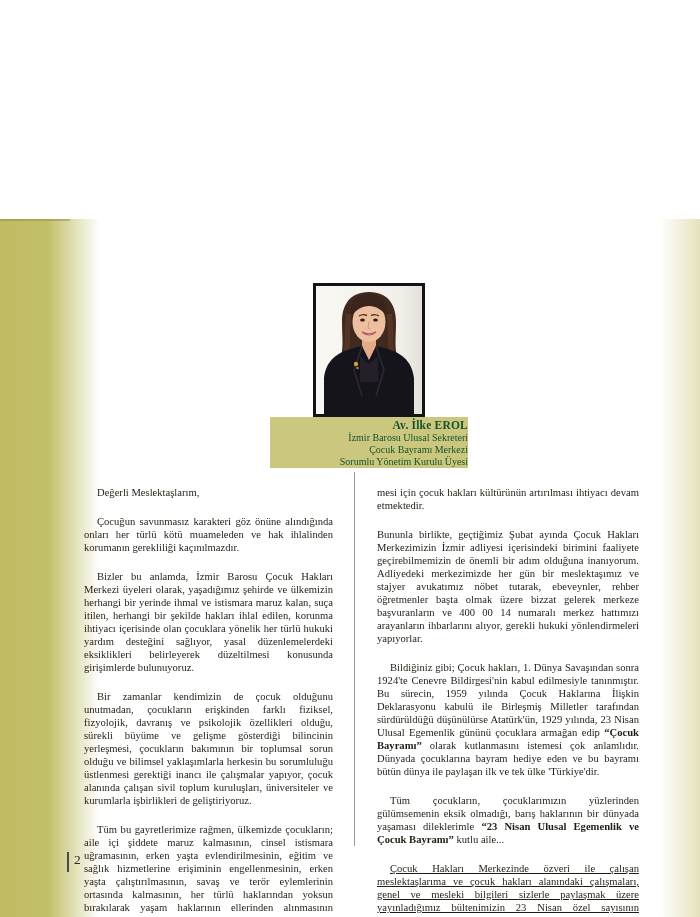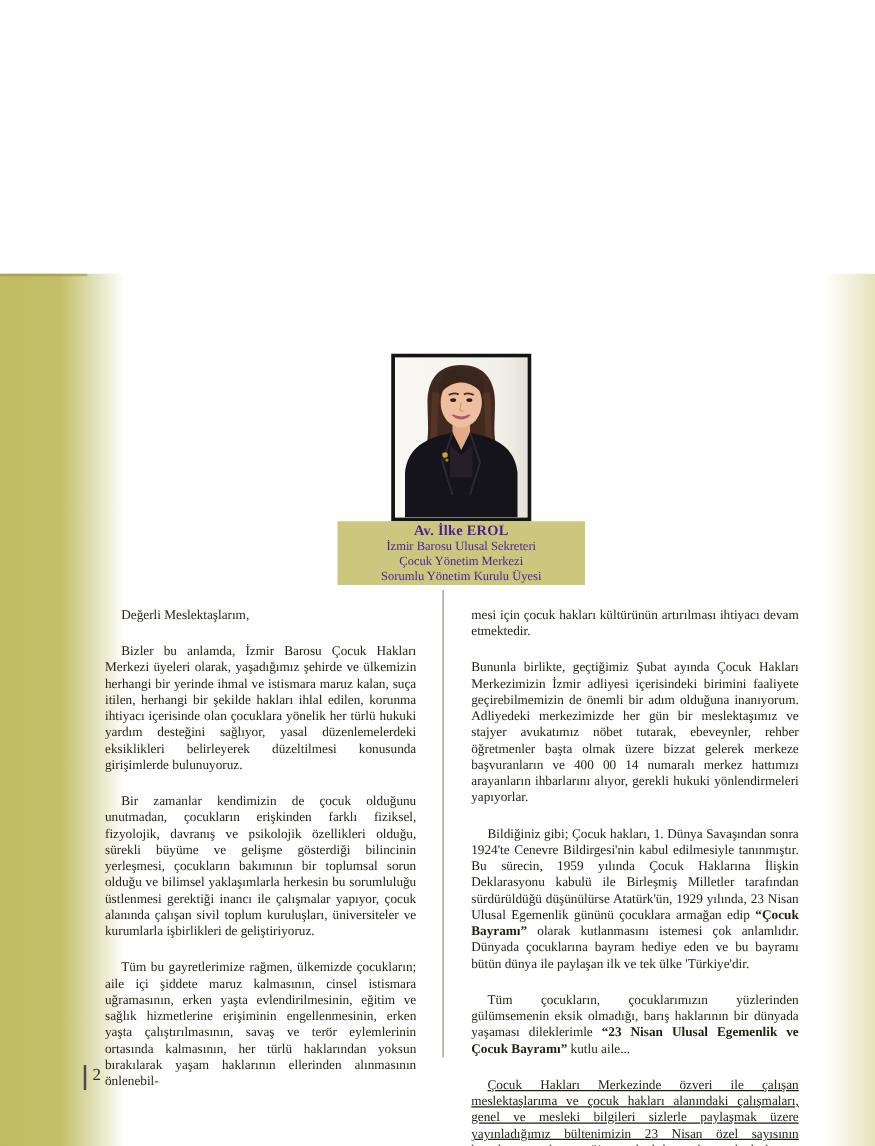--- a/index.html
+++ b/index.html
@@ -23,21 +23,21 @@
   }
   
   .photo-frame{
     position:absolute;left:313px;top:283px;width:112px;height:134px;
     border:3px solid #141414;box-sizing:border-box;background:#f6f5f0;
   }
   .photo-frame svg{display:block;width:100%;height:100%;}
   
   .caption{
     position:absolute;left:270px;top:417px;width:198px;height:51px;
-    background:#cbc77e;text-align:center;color:#4c1d95;
+    background:#cbc77e;text-align:right;color:#14532d;
   }
   .caption .name{font-weight:bold;font-size:11.5px;line-height:13px;padding-top:2px;letter-spacing:.2px;}
   .caption .line{font-size:10px;line-height:12px;}
   
   .cols{
     position:absolute;left:68px;top:470px;width:588px;display:flex;
     color:#221d14;
   }
   .col{font-size:10.6px;line-height:13px;text-align:justify;}
   .col-left{width:281px;}
@@ -98,27 +98,28 @@
     <path d="M60,60 L68,84 L60,110" stroke="#2c2a33" stroke-width="1.5" fill="none"></path>
 
     <circle cx="40" cy="78" r="2.2" fill="#c9a23f"></circle>
     <circle cx="41.5" cy="82" r="1.3" fill="#a98428"></circle>
   </svg>
 </div>
 
 <div class="caption">
   <div class="name">Av. İlke EROL</div>
   <div class="line">İzmir Barosu Ulusal Sekreteri</div>
-  <div class="line">Çocuk Yönetim Merkezi</div>
+  <div class="line">Çocuk Bayramı Merkezi</div>
   <div class="line">Sorumlu Yönetim Kurulu Üyesi</div>
 </div>
 
 <div class="cols">
   <div class="col col-left">
     <p><span>Değerli Meslektaşlarım,</span></p>
+    <p><span>Çocuğun savunmasız karakteri göz önüne alındığında onları her türlü kötü muameleden ve hak ihlalinden korumanın gerekliliği kaçınılmazdır.</span></p>
     <p><span>Bizler bu anlamda, İzmir Barosu Çocuk Hakları Merkezi üyeleri olarak, yaşadığımız şehirde ve ülkemizin herhangi bir yerinde ihmal ve istismara maruz kalan, suça itilen, herhangi bir şekilde hakları ihlal edilen, korunma ihtiyacı içerisinde olan çocuklara yönelik her türlü hukuki yardım desteğini sağlıyor, yasal düzenlemelerdeki eksiklikleri belirleyerek düzeltilmesi konusunda girişimlerde bulunuyoruz.</span></p>
     <p><span>Bir zamanlar kendimizin de çocuk olduğunu unutmadan, çocukların erişkinden farklı fiziksel, fizyolojik, davranış ve psikolojik özellikleri olduğu, sürekli büyüme ve gelişme gösterdiği bilincinin yerleşmesi, çocukların bakımının bir toplumsal sorun olduğu ve bilimsel yaklaşımlarla herkesin bu sorumluluğu üstlenmesi gerektiği inancı ile çalışmalar yapıyor, çocuk alanında çalışan sivil toplum kuruluşları, üniversiteler ve kurumlarla işbirlikleri de geliştiriyoruz.</span></p>
     <p><span>Tüm bu gayretlerimize rağmen, ülkemizde çocukların; aile içi şiddete maruz kalmasının, cinsel istismara uğramasının, erken yaşta evlendirilmesinin, eğitim ve sağlık hizmetlerine erişiminin engellenmesinin, erken yaşta çalıştırılmasının, savaş ve terör eylemlerinin ortasında kalmasının, her türlü haklarından yoksun bırakılarak yaşam haklarının ellerinden alınmasının önlenebil-</span></p>
   </div>
   <div class="divider"></div>
   <div class="col col-right">
     <p class="noindent"><span>mesi için çocuk hakları kültürünün artırılması ihtiyacı devam etmektedir.</span></p>
     <p class="noindent"><span>Bununla birlikte, geçtiğimiz Şubat ayında Çocuk Hakları Merkezimizin İzmir adliyesi içerisindeki birimini faaliyete geçirebilmemizin de önemli bir adım olduğuna inanıyorum. Adliyedeki merkezimizde her gün bir meslektaşımız ve stajyer avukatımız nöbet tutarak, ebeveynler, rehber öğretmenler başta olmak üzere bizzat gelerek merkeze başvuranların ve 400 00 14 numaralı merkez hattımızı arayanların ihbarlarını alıyor, gerekli hukuki yönlendirmeleri yapıyorlar.</span></p>
     <p><span>Bildiğiniz gibi; Çocuk hakları, 1. Dünya Savaşından sonra 1924'te Cenevre Bildirgesi'nin kabul edilmesiyle tanınmıştır. Bu sürecin, 1959 yılında Çocuk Haklarına İlişkin Deklarasyonu kabulü ile Birleşmiş Milletler tarafından sürdürüldüğü düşünülürse Atatürk'ün, 1929 yılında, 23 Nisan Ulusal Egemenlik gününü çocuklara armağan edip </span><span class="b">“Çocuk Bayramı”</span><span> olarak kutlanmasını istemesi çok anlamlıdır. Dünyada çocuklarına bayram hediye eden ve bu bayramı bütün dünya ile paylaşan ilk ve tek ülke 'Türkiye'dir.</span></p>
     <p><span>Tüm çocukların, çocuklarımızın yüzlerinden gülümsemenin eksik olmadığı, barış haklarının bir dünyada yaşaması dileklerimle </span><span class="b">“23 Nisan Ulusal Egemenlik ve Çocuk Bayramı”</span><span> kutlu aile...</span></p>

